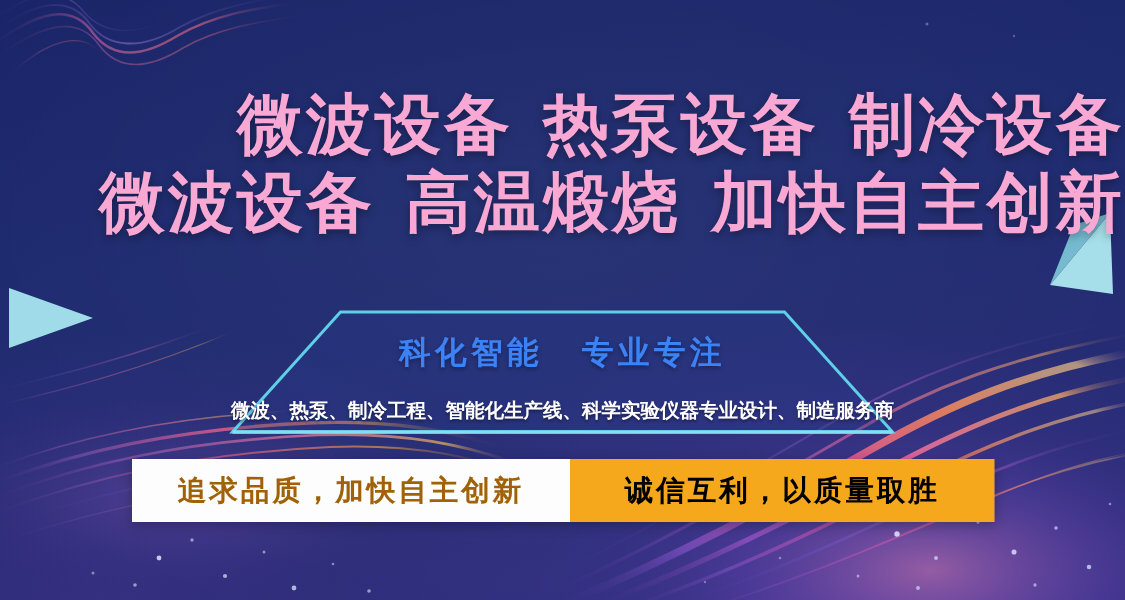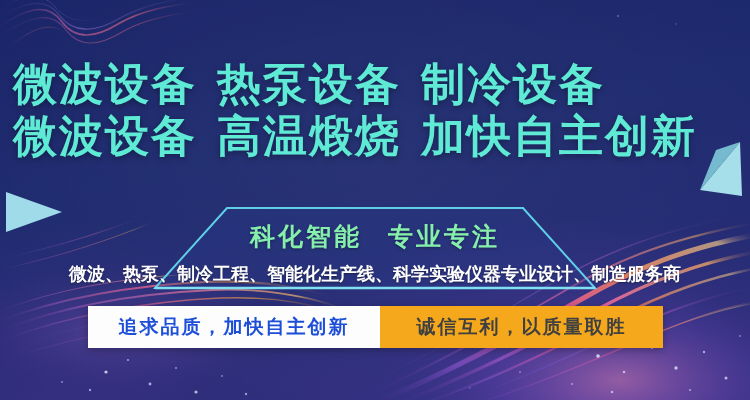--- a/index.html
+++ b/index.html
@@ -37,59 +37,58 @@
     height: 400px;
     pointer-events: none;
   }
 
   
   .headline {
     position: absolute;
     left: 0;
     right: 0;
     top: 58px;
-    text-align: left;
-    color: #5eead4;
+    text-align: right;
+    color: #f9a8d4;
     z-index: 6;
-    margin-left: 13px;
   }
   .headline .line {
     font-size: 44px;
     line-height: 52px;
     font-weight: 700;
     letter-spacing: 2px;
     text-shadow: 0 2px 6px rgba(0,0,0,0.35);
     white-space: nowrap;
   }
   .headline .line .gap { display: inline-block; width: 20px; }
 
   .slogan {
     position: absolute;
     left: 0; right: 0;
     top: 220px;
     text-align: center;
     z-index: 7;
-    color: #86efac;
-    font-size: 25px;
+    color: #3b82f6;
+    font-size: 21px;
     font-weight: 700;
     letter-spacing: 3px;
     line-height: 32px;
     text-shadow: 0 1px 3px rgba(0,0,0,0.35);
     white-space: nowrap;
   }
   .slogan .gap { display: inline-block; width: 26px; }
 
   .subline {
     position: absolute;
     left: 0; right: 0;
     top: 264px;
     text-align: center;
     z-index: 7;
     color: #ffffff;
-    font-size: 18px;
+    font-size: 13px;
     font-weight: 700;
     letter-spacing: 0px;
     line-height: 20px;
     white-space: nowrap;
     text-shadow: 0 1px 2px rgba(0,0,0,0.4);
   }
 
   
   .btn-row {
     position: absolute;
@@ -107,27 +106,27 @@
     justify-content: center;
     height: 100%;
     font-size: 19px;
     font-weight: 700;
     letter-spacing: 2px;
     white-space: nowrap;
   }
   .btn-white {
     flex: 0 0 292px;
     background: #fdfdfd;
-    color: #1d4ed8;
+    color: #a16207;
     text-align: right;
   }
   .btn-orange {
     flex: 1 1 auto;
     background: #f5a81c;
-    color: #404040;
+    color: #000000;
   }
 </style>
 </head>
 <body>
 
 <div id="banner">
 
   <div class="bg-base"></div>
   <div class="bg-vignette"></div>
 

